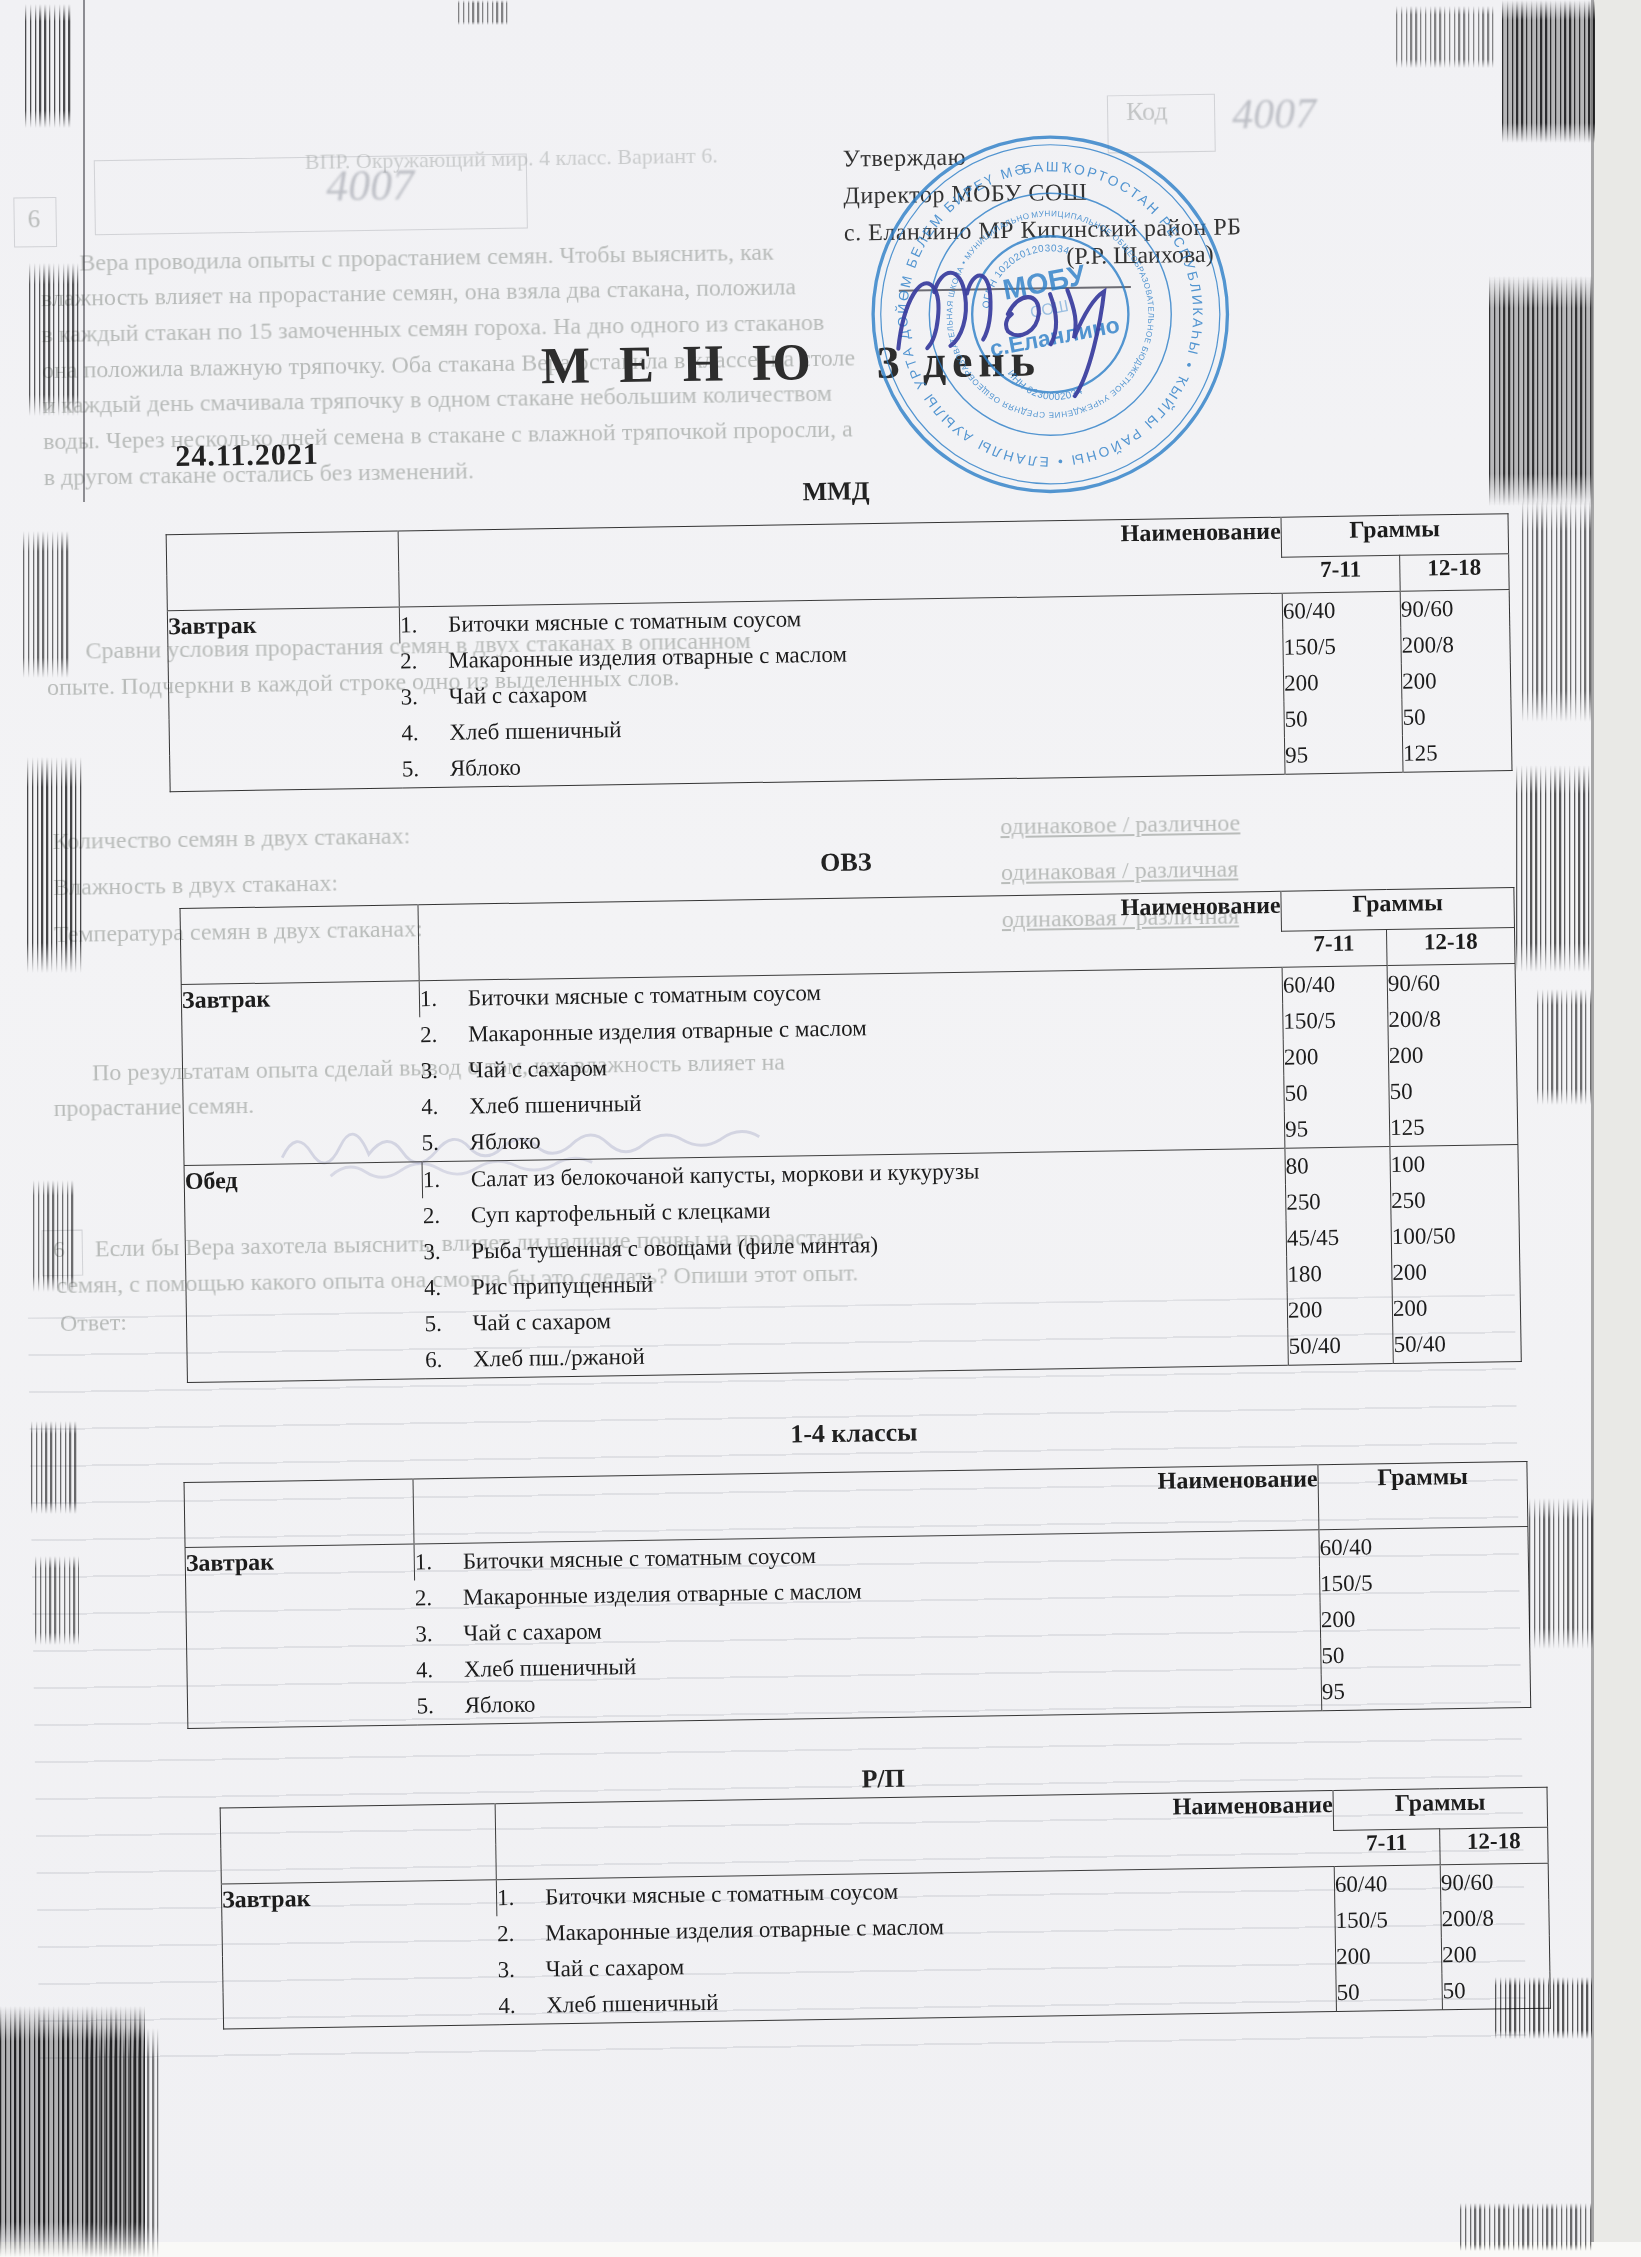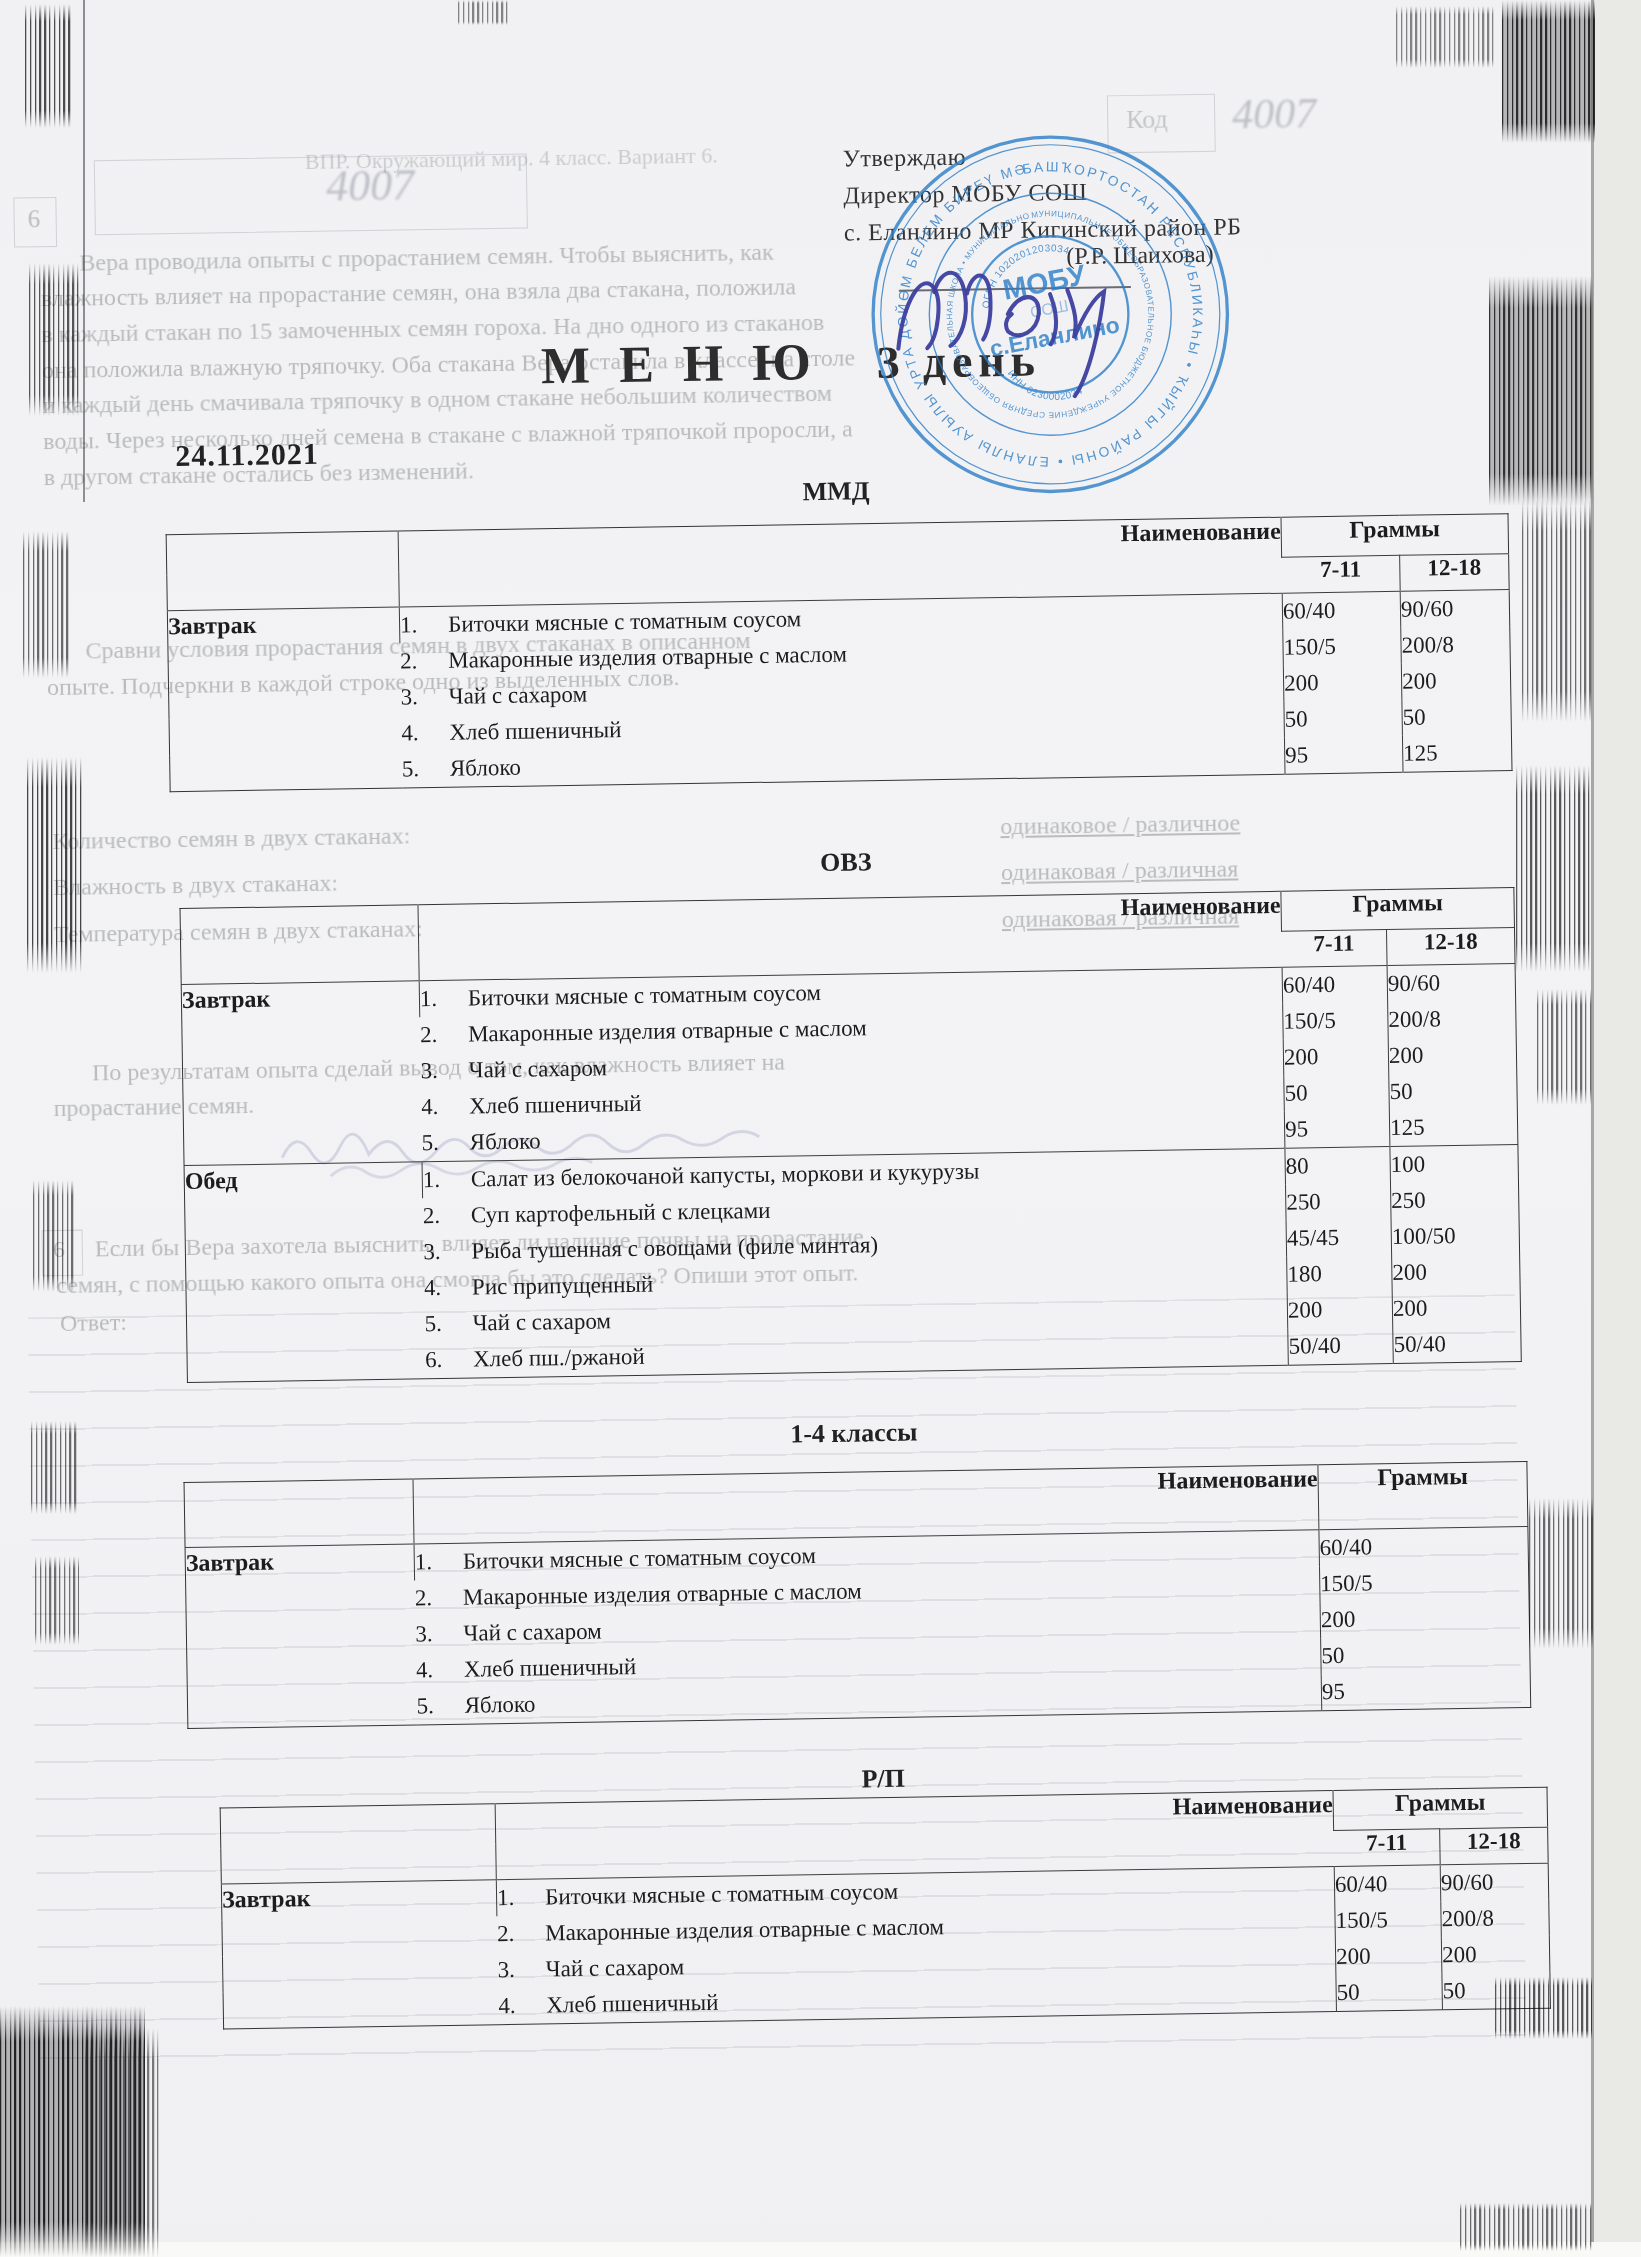--- a/index.html
+++ b/index.html
@@ -92,21 +92,21 @@
 <body>
 
 <div class="sheet">
 
   <div class="gh" style="left:319px;top:141px;font-size:22px;color:rgba(110,116,112,0.3);">ВПР. Окружающий мир. 4 класс. Вариант 6.</div>
 
   <div class="gh-box" style="left:108px;top:149px;width:431px;height:73px;"></div>
   <div class="gh-hand" style="left:340px;top:153px;font-size:44px;">4007</div>
 
   <div class="gh-box" style="left:1122px;top:100px;width:106px;height:56px;"></div>
-  <div class="gh" style="left:1141px;top:110px;font-size:26px;color:rgba(110,116,112,0.35);">Код</div>
+  <div class="gh" style="left:1141px;top:102px;font-size:26px;color:rgba(110,116,112,0.35);">Код</div>
   <div class="gh-hand" style="left:1247px;top:97px;font-size:42px;">4007</div>
 
   <div class="gh-box" style="left:27px;top:185px;width:41px;height:48px;"></div>
   <div class="gh" style="left:41px;top:193px;font-size:25px;">6</div>
 
   <div class="gh" style="left:92px;top:238px;">Вера проводила опыты с прорастанием семян. Чтобы выяснить, как</div>
   <div class="gh" style="left:53px;top:273px;">влажность влияет на прорастание семян, она взяла два стакана, положила</div>
   <div class="gh" style="left:53px;top:309px;">в каждый стакан по 15 замоченных семян гороха. На дно одного из стаканов</div>
   <div class="gh" style="left:53px;top:345px;">она положила влажную тряпочку. Оба стакана Вера оставила в классе: на столе</div>
   <div class="gh" style="left:53px;top:380px;">и каждый день смачивала тряпочку в одном стакане небольшим количеством</div>

